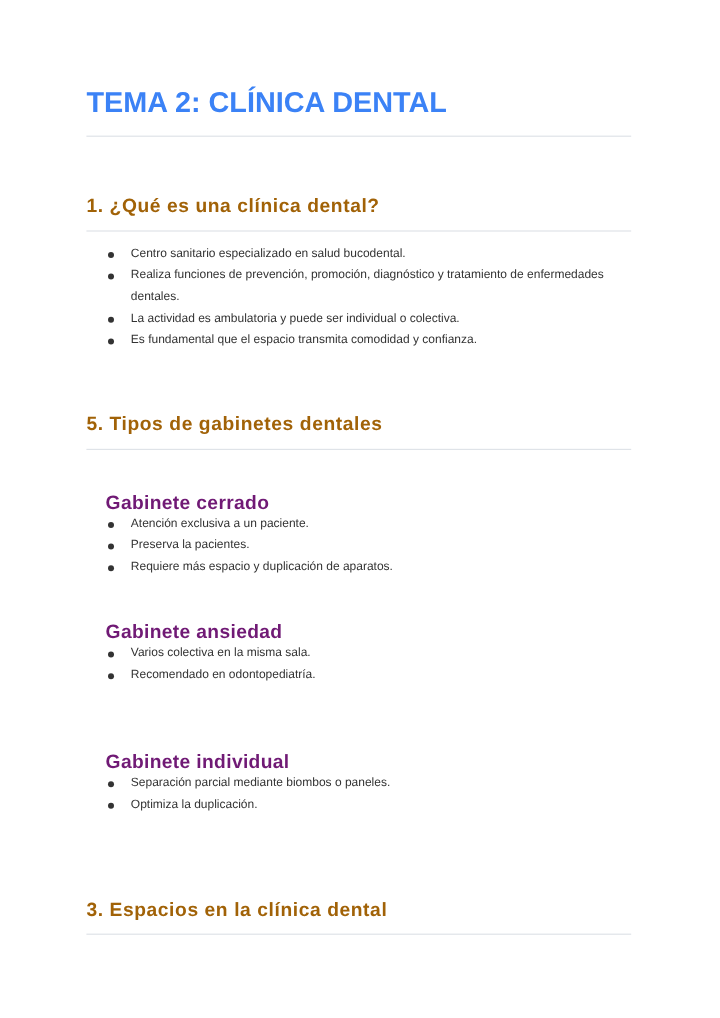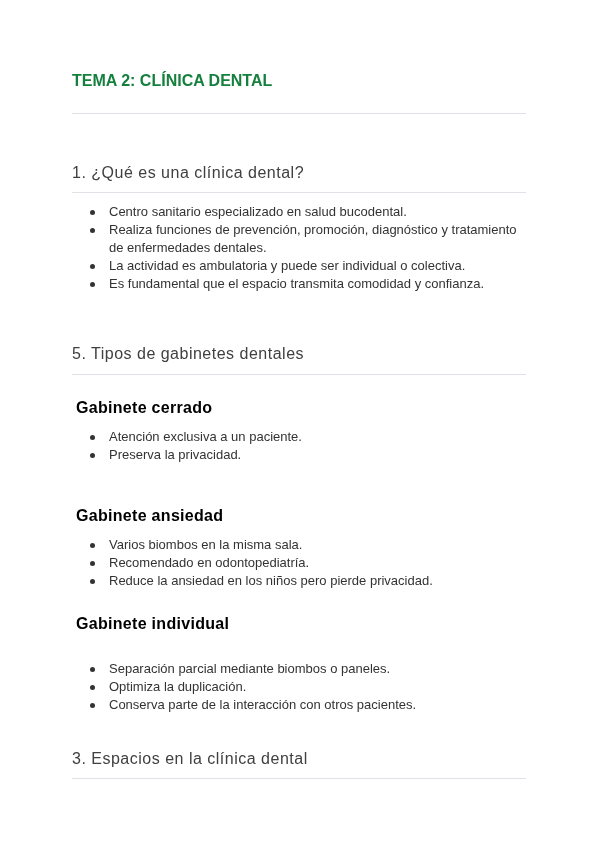--- a/index.html
+++ b/index.html
@@ -1,27 +1,27 @@
 <!DOCTYPE html>
 <html><head>
 <meta charset="utf-8">
 <style>
   html, body { margin: 0; padding: 0; background: #ffffff; }
   body { width: 600px; height: 848px; position: relative; overflow: hidden;
          font-family: "Liberation Sans", sans-serif; }
   .page { position: absolute; left: 72px; top: 0; width: 454px; }
   .title { position: absolute; top: 72px; left: 0; margin: 0;
-           font-size: 16px; font-weight: bold; color: #15803d; letter-spacing: 0px; }
+           font-size: 24px; font-weight: bold; color: #3b82f6; letter-spacing: 0px; }
   .rule { position: absolute; left: 0; width: 454px; height: 1px; background: #dfe3e8; }
-  .h2 { position: absolute; left: 0; margin: 0; font-size: 16px; font-weight: normal;
-        color: #404040; letter-spacing: 0.5px; }
-  .h3 { position: absolute; left: 0; margin: 4px; font-size: 16px; font-weight: bold;
-        color: #000000; letter-spacing: 0.3px; }
+  .h2 { position: absolute; left: 0; margin: 0; font-size: 16px; font-weight: bold;
+        color: #a16207; letter-spacing: 0.5px; }
+  .h3 { position: absolute; left: 0; margin: 16px; font-size: 16px; font-weight: bold;
+        color: #701a75; letter-spacing: 0.3px; }
   ul { position: absolute; left: 0; margin: 0; padding: 0; list-style: none; width: 454px; }
-  li { position: relative; padding-left: 37px; font-size: 13px; line-height: 18px; color: #333333; }
+  li { position: relative; padding-left: 37px; font-size: 10px; line-height: 18px; color: #333333; }
   li::before { content: ""; position: absolute; left: 18px; top: 7px; width: 5px; height: 5px;
                border-radius: 50%; background: #333333; }
 </style>
 </head>
 <body>
 
 <div class="page">
   <h1 class="title">TEMA 2: CLÍNICA DENTAL</h1>
   <div class="rule" style="top:113px"></div>
 
@@ -33,32 +33,31 @@
     <li>La actividad es ambulatoria y puede ser individual o colectiva.</li>
     <li>Es fundamental que el espacio transmita comodidad y confianza.</li>
   </ul>
 
   <h2 class="h2" style="top:345px">5. Tipos de gabinetes dentales</h2>
   <div class="rule" style="top:374px"></div>
 
   <h3 class="h3" style="top:395px">Gabinete cerrado</h3>
   <ul style="top:428px">
     <li>Atención exclusiva a un paciente.</li>
-    <li>Preserva la privacidad.</li>
+    <li>Preserva la pacientes.</li>
+    <li>Requiere más espacio y duplicación de aparatos.</li>
   </ul>
 
   <h3 class="h3" style="top:503px">Gabinete ansiedad</h3>
   <ul style="top:536px">
-    <li>Varios biombos en la misma sala.</li>
+    <li>Varios colectiva en la misma sala.</li>
     <li>Recomendado en odontopediatría.</li>
-    <li>Reduce la ansiedad en los niños pero pierde privacidad.</li>
   </ul>
 
   <h3 class="h3" style="top:611px">Gabinete individual</h3>
-  <ul style="top:660px">
+  <ul style="top:644px">
     <li>Separación parcial mediante biombos o paneles.</li>
     <li>Optimiza la duplicación.</li>
-    <li>Conserva parte de la interacción con otros pacientes.</li>
   </ul>
 
   <h2 class="h2" style="top:750px">3. Espacios en la clínica dental</h2>
   <div class="rule" style="top:778px"></div>
 </div>
 
 </body></html>

